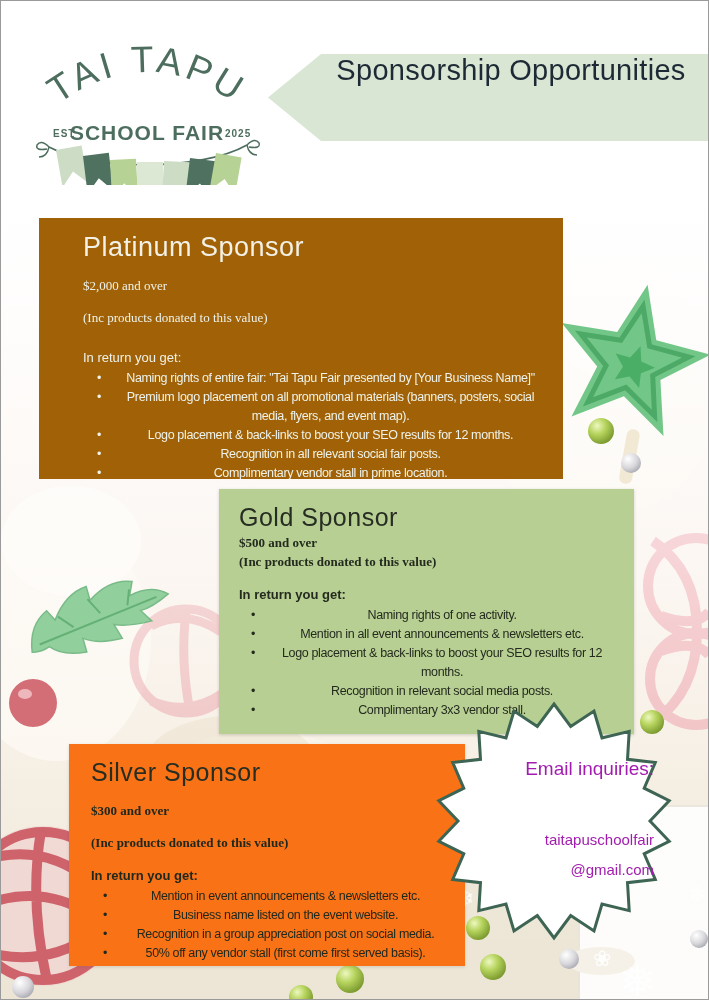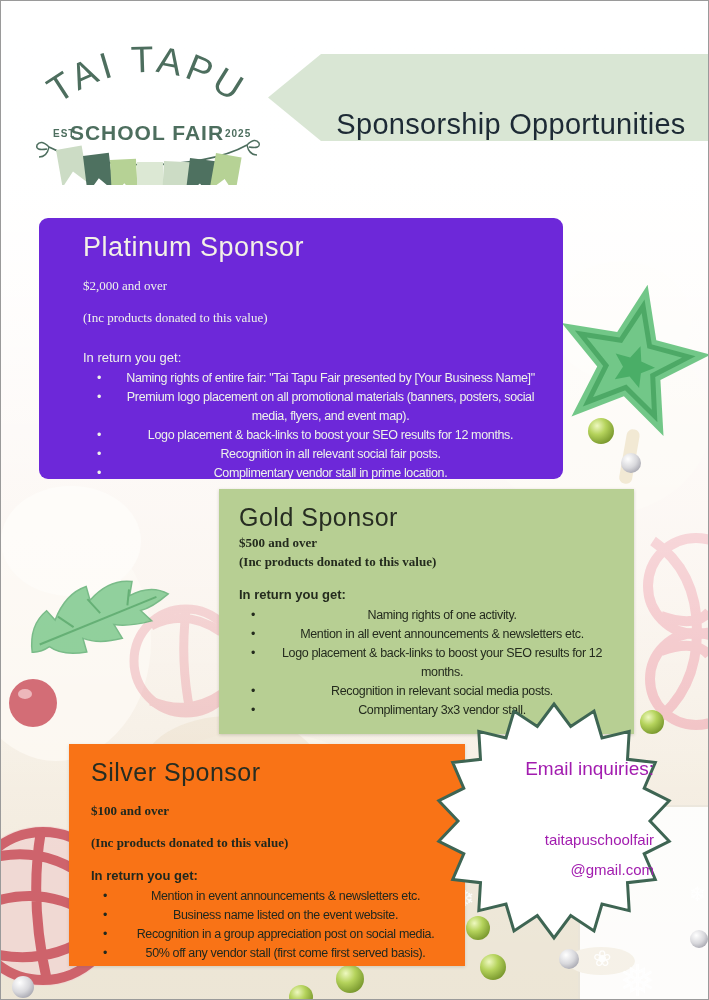--- a/index.html
+++ b/index.html
@@ -21,34 +21,34 @@
       rgba(255,255,255,.78) 30%,
       rgba(255,255,255,.58) 46%,
       rgba(255,255,255,.40) 62%,
       rgba(255,255,255,.24) 80%,
       rgba(255,255,255,.12) 100%);}
   
   .banner{
     left:267px;top:53px;width:442px;height:87px;
     background:#d9e6d4;
     clip-path:polygon(12% 0,100% 0,100% 100%,12% 100%,0 50%);
-    display:flex;align-items:flex-end;justify-content:center;
+    display:flex;align-items:flex-start;justify-content:center;
   }
   .banner-text{padding-left:44px;font-size:29px;color:#1d2a35;letter-spacing:.3px;}
   
   .card{box-sizing:border-box;}
   .card h2{margin:0;font-weight:400;letter-spacing:.5px;}
   .amount{font-size:13px;line-height:19px;font-family:Liberation Serif, serif;}
   .intro{font-size:13px;line-height:19px;}
   .card ul{margin:2px 0 0 0;list-style:none;text-align:center;}
   .card li{position:relative;padding-left:17px;font-size:12.5px;line-height:19px;letter-spacing:-.35px;}
   .card li::before{content:"•";position:absolute;left:2px;top:0;}
   .card-platinum{
-    left:38px;top:217px;width:524px;height:261px;background:#6d28d9;
-    color:#eef2ea;padding:13px 14px 0 44px;overflow:hidden;border-radius:9px;
+    left:38px;top:217px;width:524px;height:261px;background:#a16207;
+    color:#eef2ea;padding:13px 14px 0 44px;overflow:hidden;
   }
   .card-platinum h2{font-size:27px;line-height:32px;color:#f3f1e6;}
   .card-platinum .amount{margin-top:13px;}
   .card-platinum .intro{margin-top:21px;}
   .card-platinum ul{padding-left:12px;}
   .card-gold{
     left:218px;top:488px;width:415px;height:245px;background:#b7cf93;
     color:#242b1e;padding:12px 16px 0 20px;overflow:hidden;
     box-shadow:0 1px 3px rgba(90,90,70,.25);
   }
@@ -228,21 +228,21 @@
       <li>Naming rights of one activity.</li>
       <li>Mention in all event announcements &amp; newsletters etc.</li>
       <li>Logo placement &amp; back-links to boost your SEO results for 12 months.</li>
       <li>Recognition in relevant social media posts.</li>
       <li>Complimentary 3x3 vendor stall.</li>
     </ul>
   </div>
 
   <div class="abs card card-silver">
     <h2>Silver Sponsor</h2>
-    <div class="amount">$100 and over</div>
+    <div class="amount">$300 and over</div>
     <div class="amount" style="font-weight:700">(Inc products donated to this value)</div>
     <div class="intro">In return you get:</div>
     <ul>
       <li>Mention in event announcements &amp; newsletters etc.</li>
       <li>Business name listed on the event website.</li>
       <li>Recognition in a group appreciation post on social media.</li>
       <li>50% off any vendor stall (first come first served basis).</li>
     </ul>
   </div>
 

